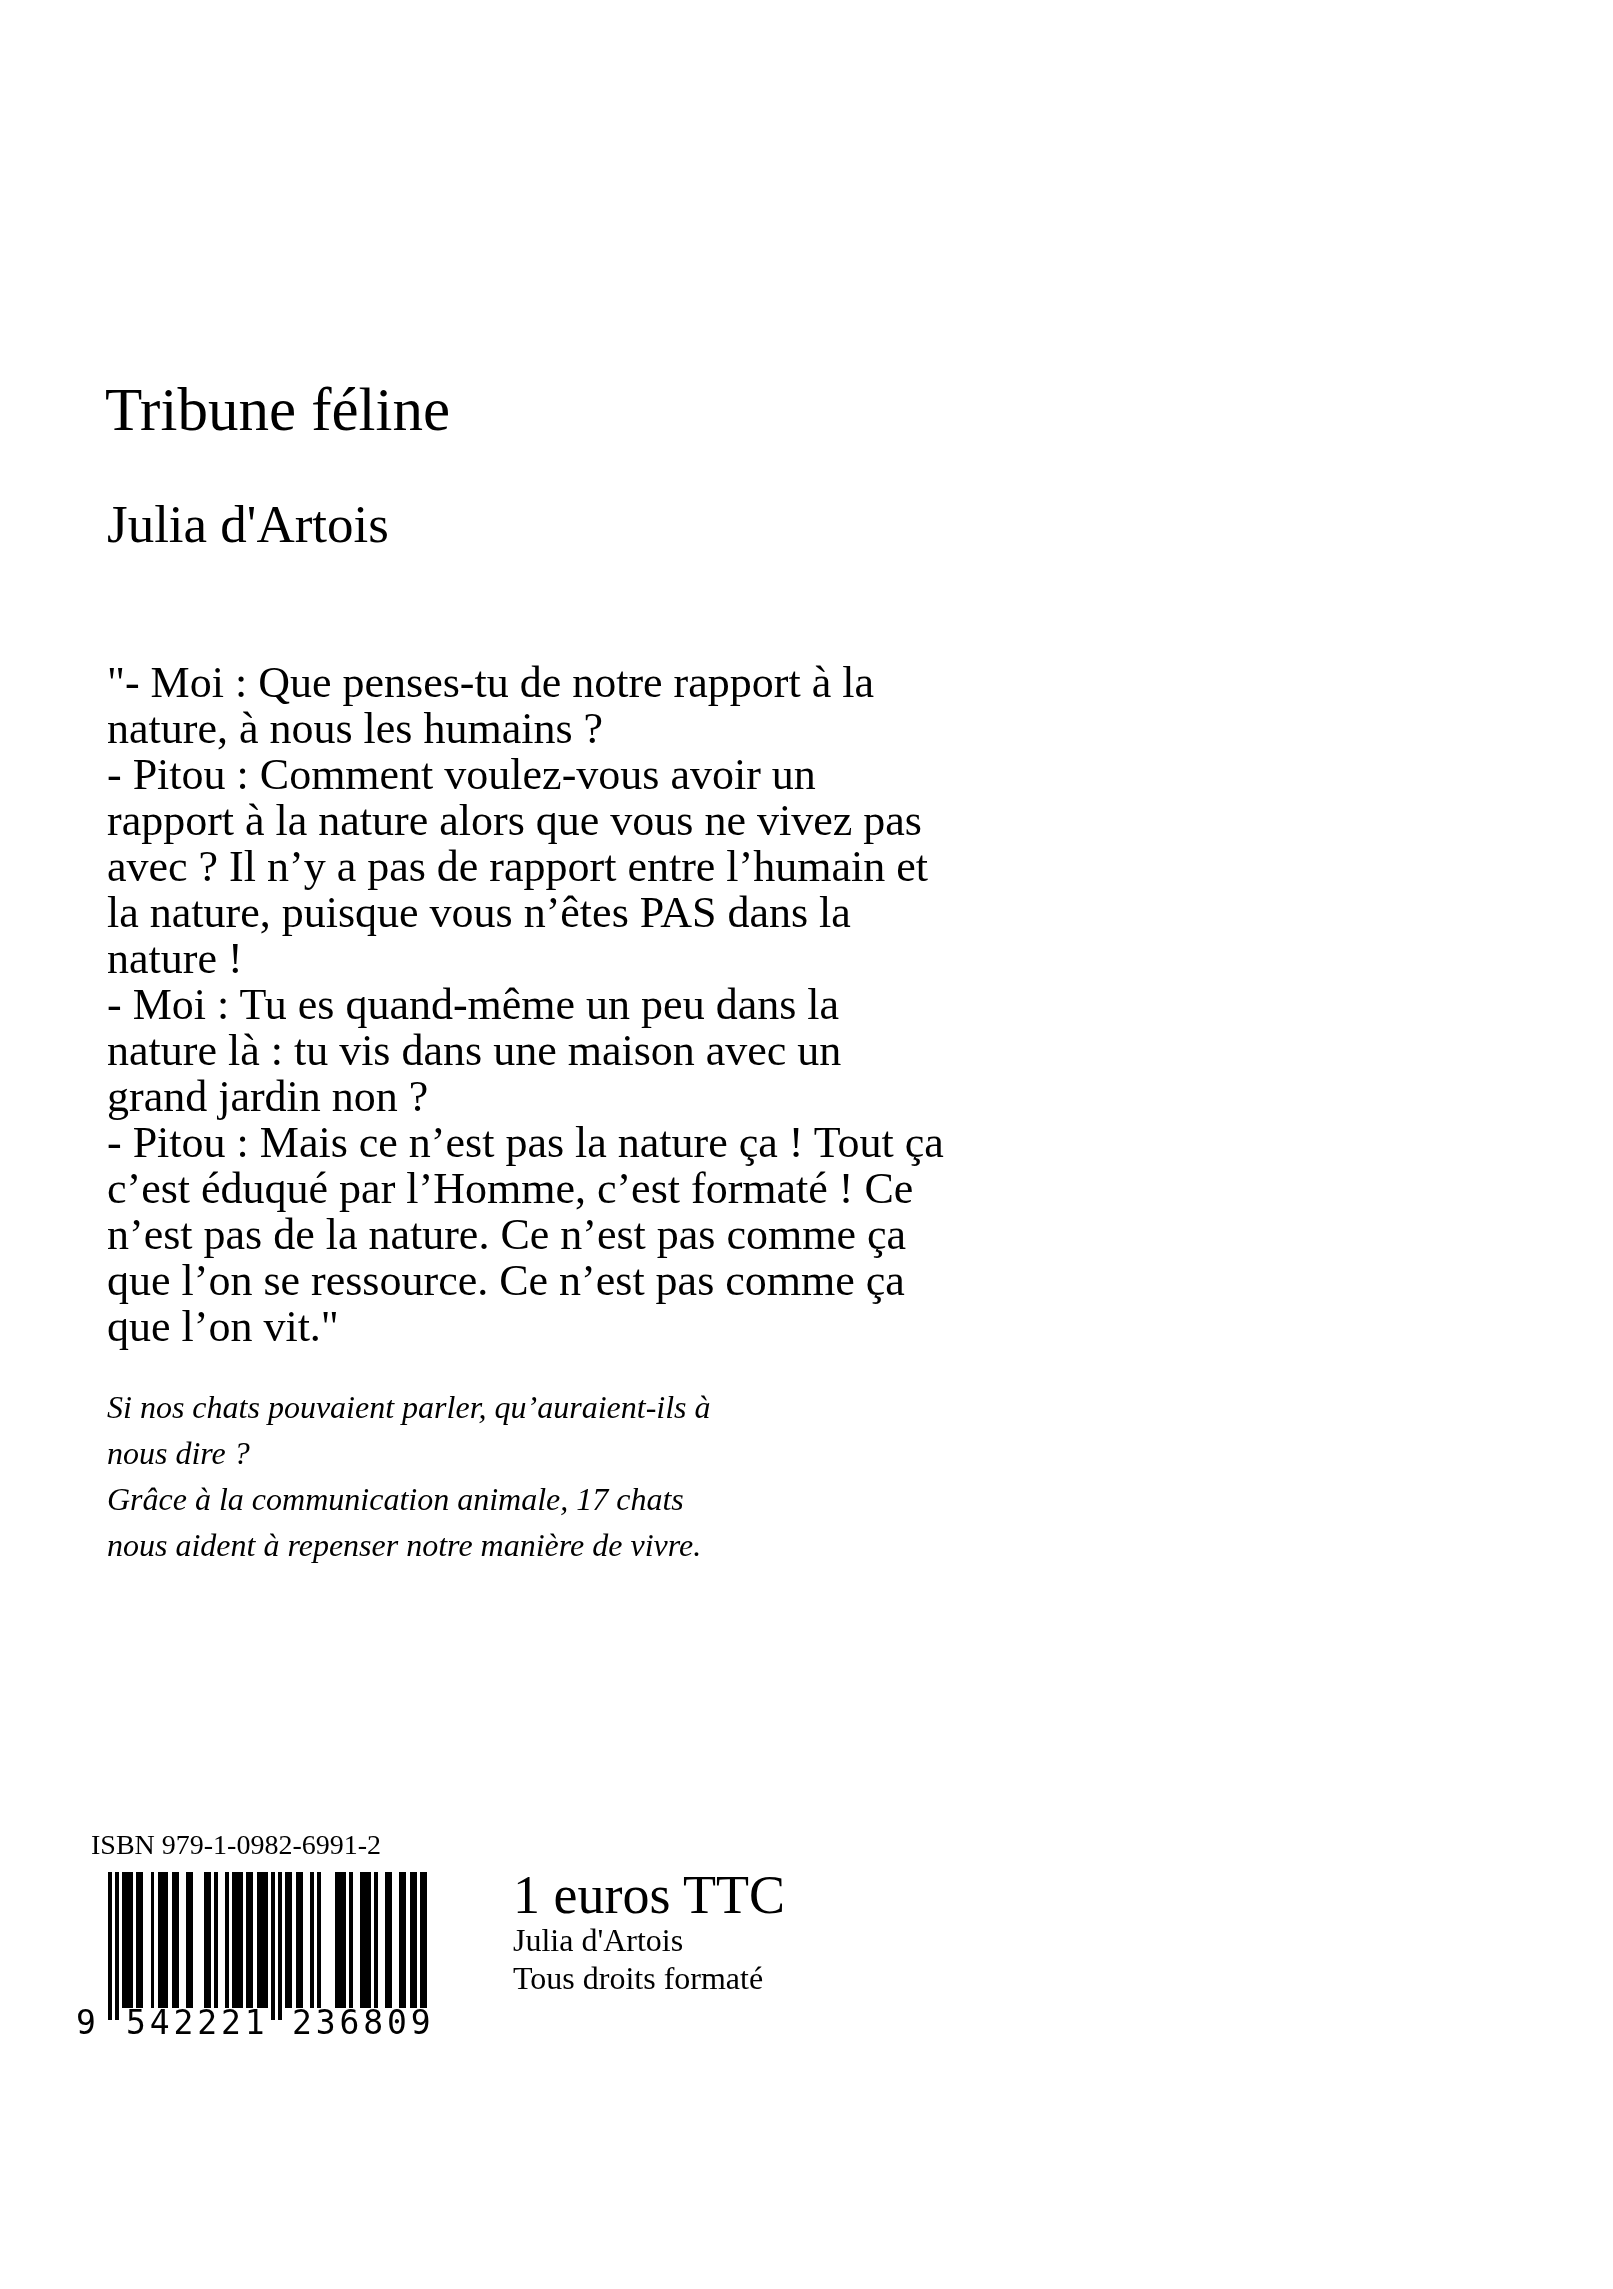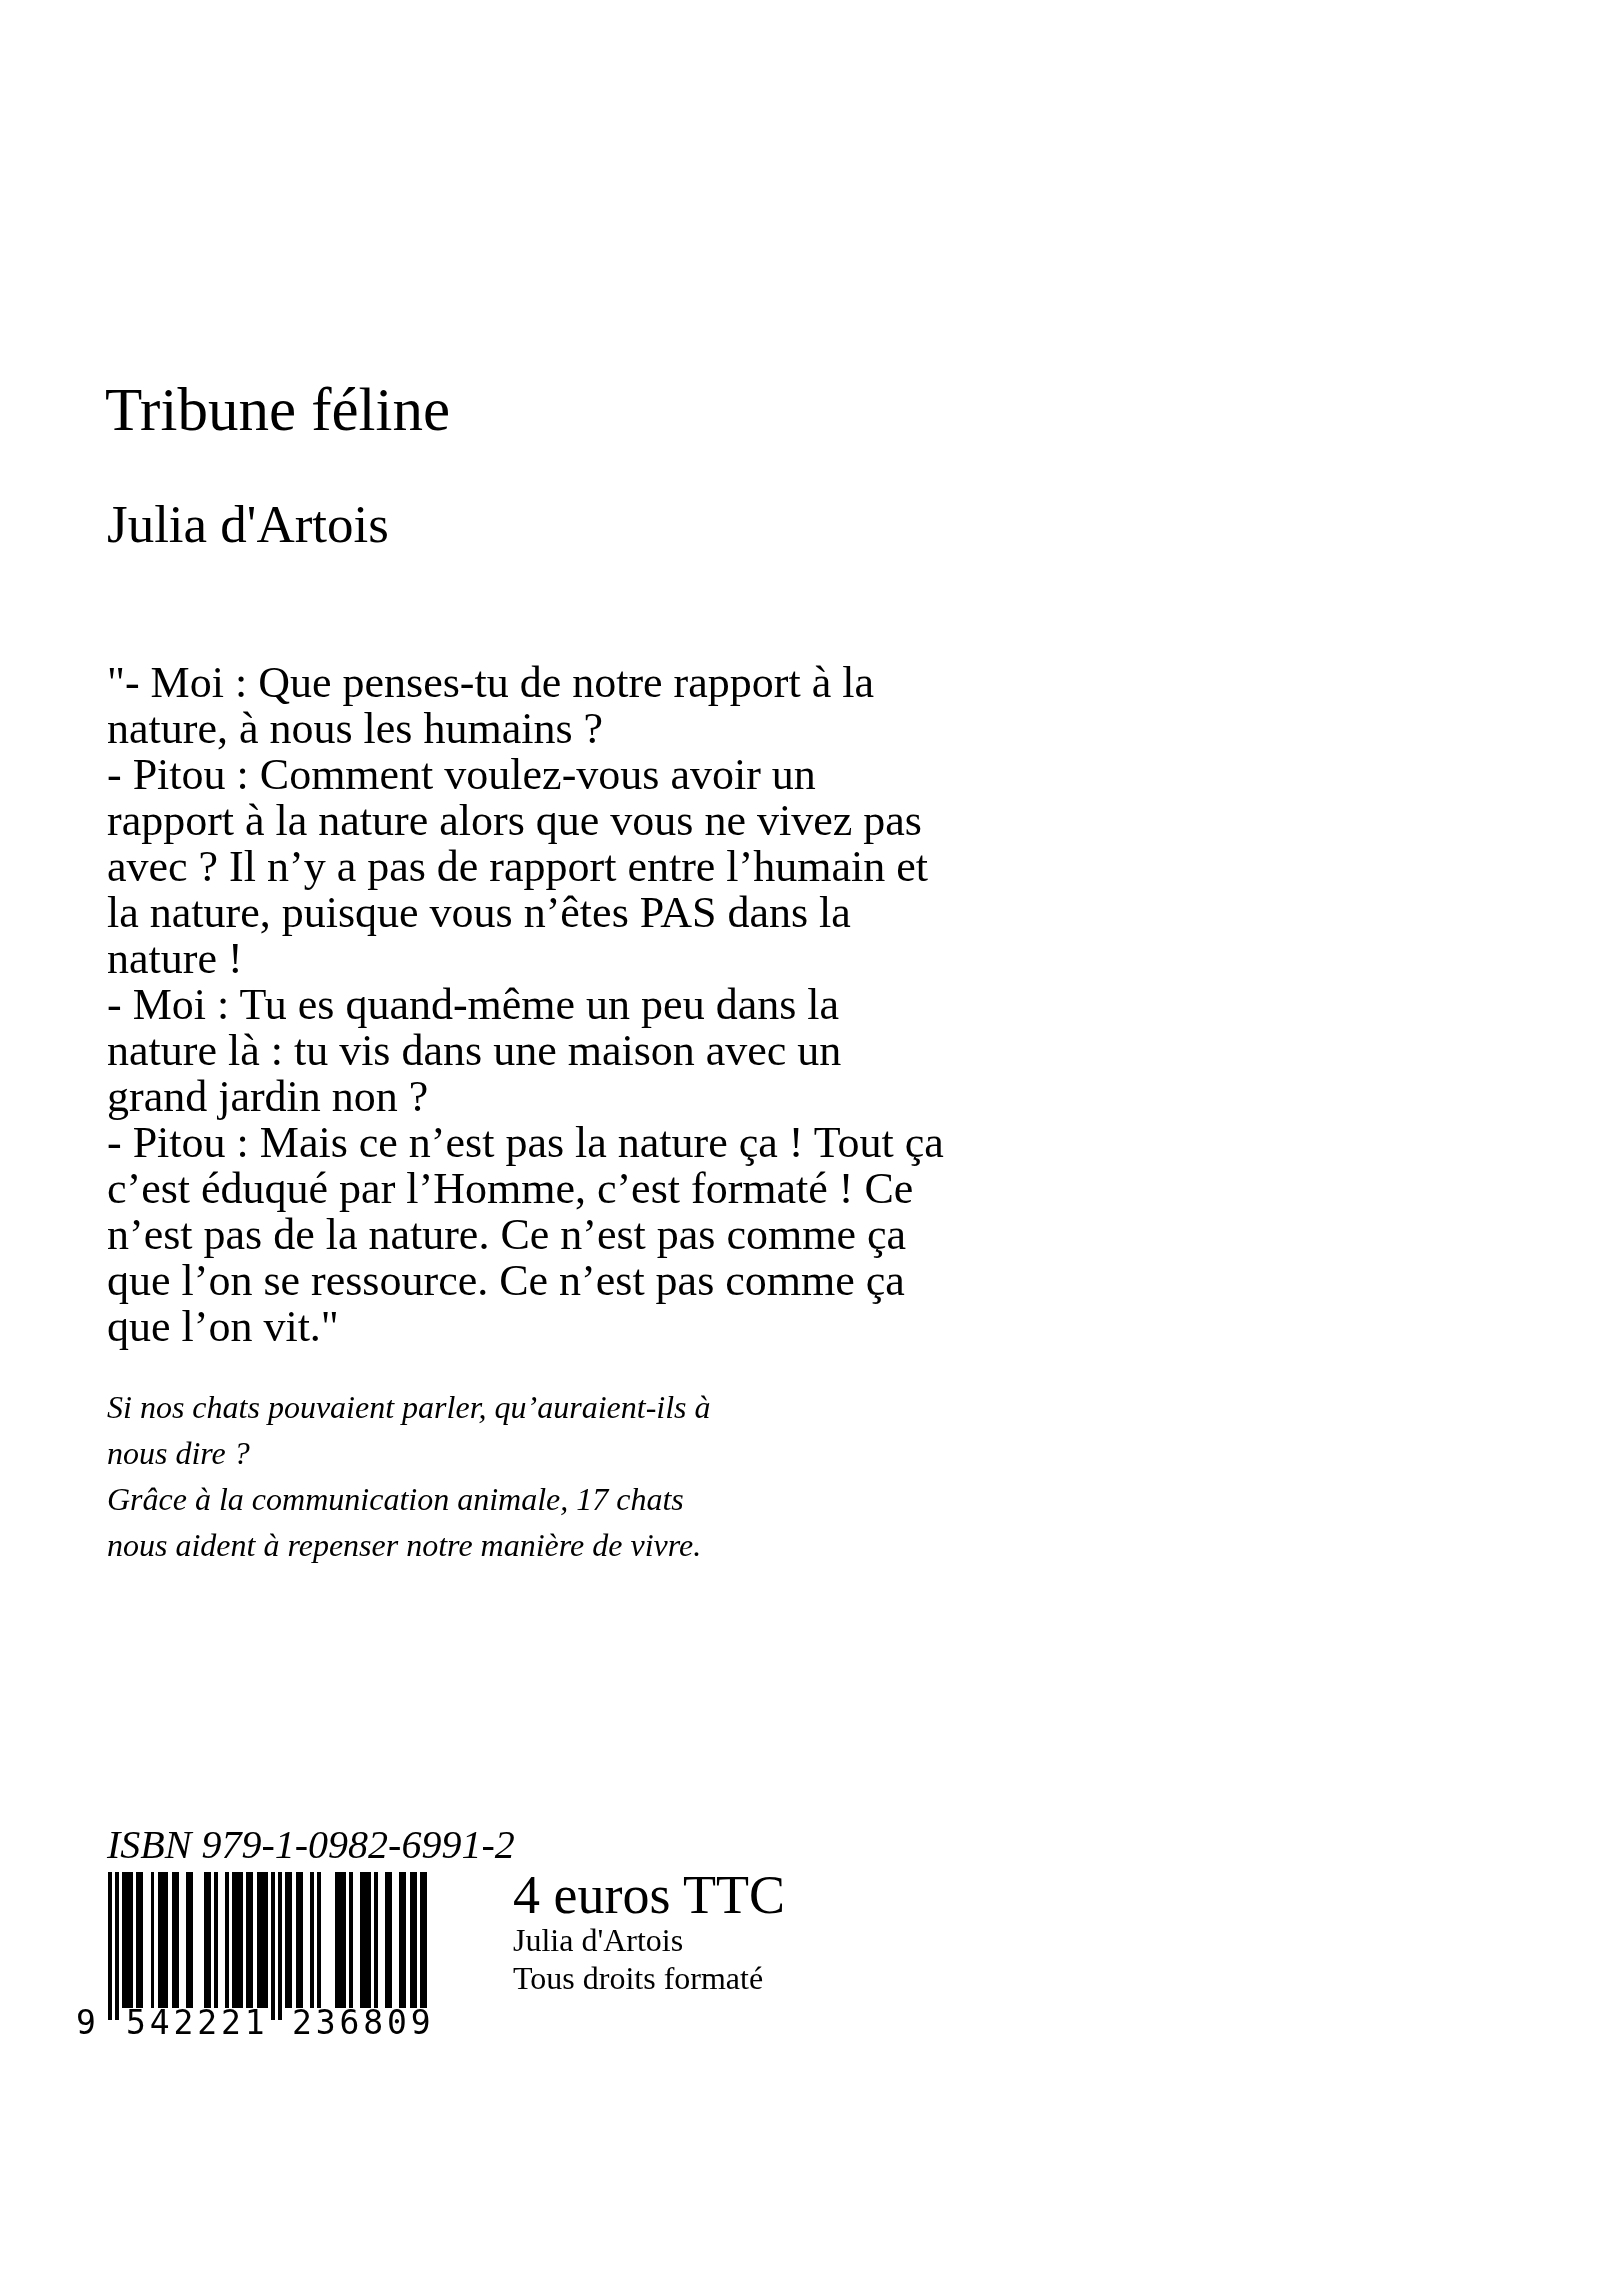--- a/index.html
+++ b/index.html
@@ -29,24 +29,23 @@
     font-size: 44px; line-height: 46px;
     white-space: pre;
   }
   .blurb {
     left: 107px; top: 1384px;
     font-size: 32px; line-height: 46px;
     white-space: pre;
     font-style: italic;
   }
   .isbn-label {
-    left: 107px; top: 1828px;
-    font-size: 40px; line-height: 33px;
+    left: 91px; top: 1828px;
+    font-size: 28px; line-height: 33px;
     white-space: pre;
-    font-style: italic;
   }
   .barcode {
     left: 108px; top: 1872px;
     width: 337px; height: 148px;
     display: block;
   }
   .barcode rect { fill: #000000; }
   .bd {
     top: 2006px;
     font-family: "DejaVu Sans Mono", monospace;
@@ -129,21 +128,21 @@
       <rect x="326.58" y="0" width="7.68" height="147"></rect>
       <rect x="338.11" y="0" width="7.68" height="147"></rect>
     </svg>
 
   <div class="abs bd bd-lead">9</div>
 
   <div class="abs bd bd-g1">542221</div>
 
   <div class="abs bd bd-g2">236809</div>
 
-  <div class="abs price">4 euros TTC</div>
+  <div class="abs price">1 euros TTC</div>
 
   <div class="abs pub">
     <div>Julia d'Artois</div>
     <div>Tous droits formaté</div>
   </div>
 
 </div>
 
 
 </body></html>

